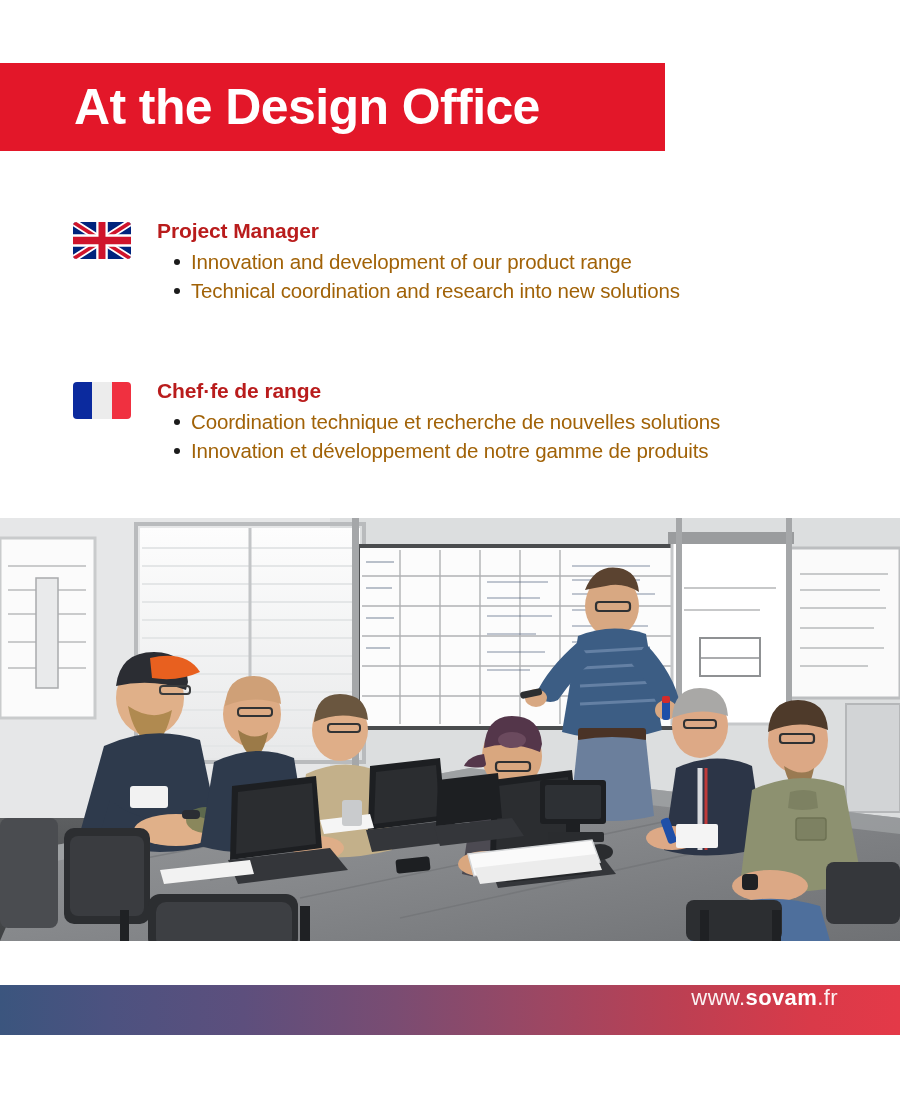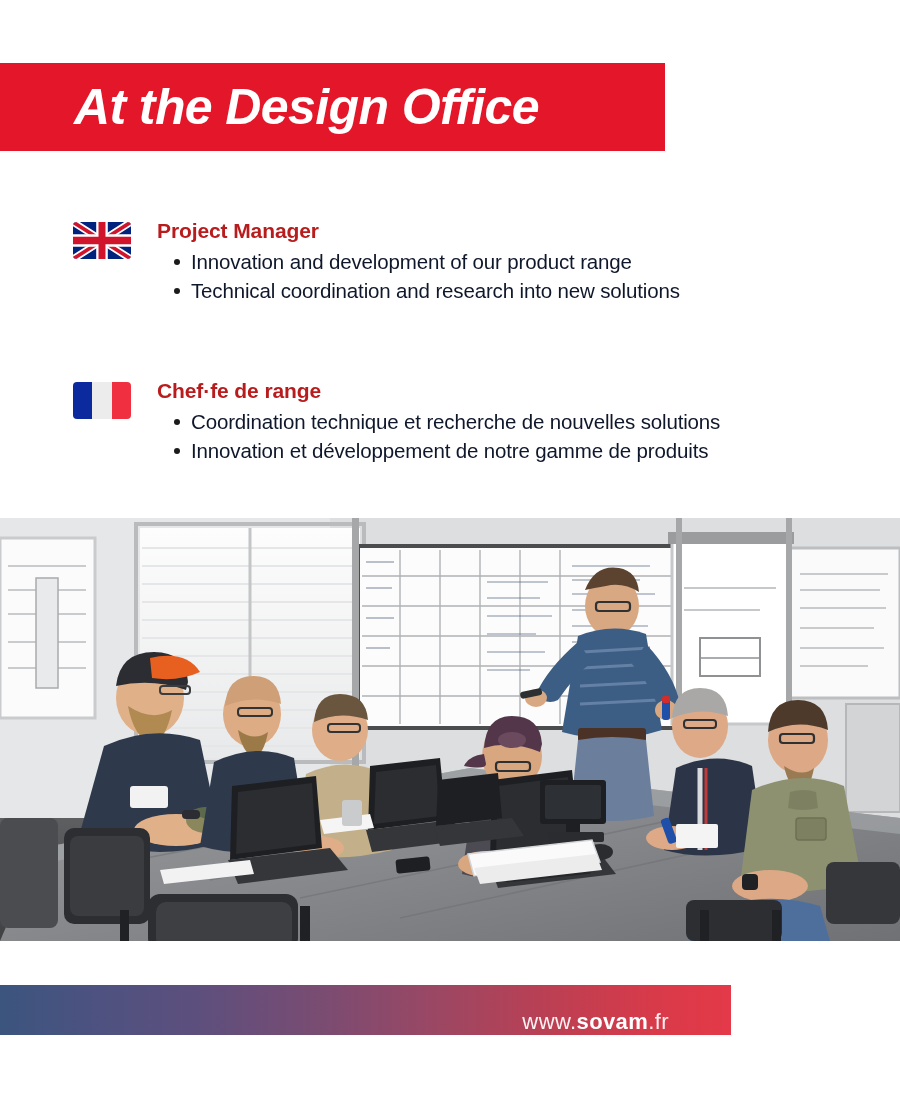--- a/index.html
+++ b/index.html
@@ -12,21 +12,20 @@
   }
 
   
   .title-banner{
     position:absolute;
     left:0; top:63px;
     width:665px; height:88px;
     background:#e31729;
     display:flex;
     align-items:center;
-    font-style:italic;
   }
   .title-banner .title-text{
     color:#ffffff;
     font-size:50px;
     font-weight:bold;
     letter-spacing:-0.6px;
     padding-left:74px;
     line-height:1;
     white-space:nowrap;
   }
@@ -60,21 +59,21 @@
     line-height:1.25;
     letter-spacing:-0.1px;
   }
   .bullets{
     list-style:none;
     margin-top:3px;
   }
   .bullets li{
     position:relative;
     font-size:20.5px;
-    color:#0f172a;
+    color:#a16207;
     line-height:1.42;
     padding-left:34px;
     letter-spacing:-0.15px;
     white-space:nowrap;
   }
   .bullets li .dot{
     position:absolute;
     left:17px; top:50%;
     width:6px; height:6px;
     margin-top:-3px;
@@ -89,24 +88,24 @@
     width:900px; height:423px;
     overflow:hidden;
     background:#9a9a9a;
   }
   .photo svg{ display:block; width:900px; height:423px; }
 
   
   .footer-bar{
     position:absolute;
     left:0; top:985px;
-    width:731px; height:50px;
+    width:900px; height:50px;
     background:linear-gradient(90deg,#3b557e 0%,#4c5280 12%,#5d4f7d 27%,#7a4c72 44%,#9c4763 60%,#bd3f52 76%,#d93a49 90%,#e43948 100%);
     display:flex;
-    align-items:flex-end;
+    align-items:flex-start;
     justify-content:flex-end;
     padding-left:40px;
   }
   .site-url{
     color:#ffffff;
     font-size:22px;
     padding-right:62px;
     letter-spacing:0.4px;
     white-space:nowrap;
   }

